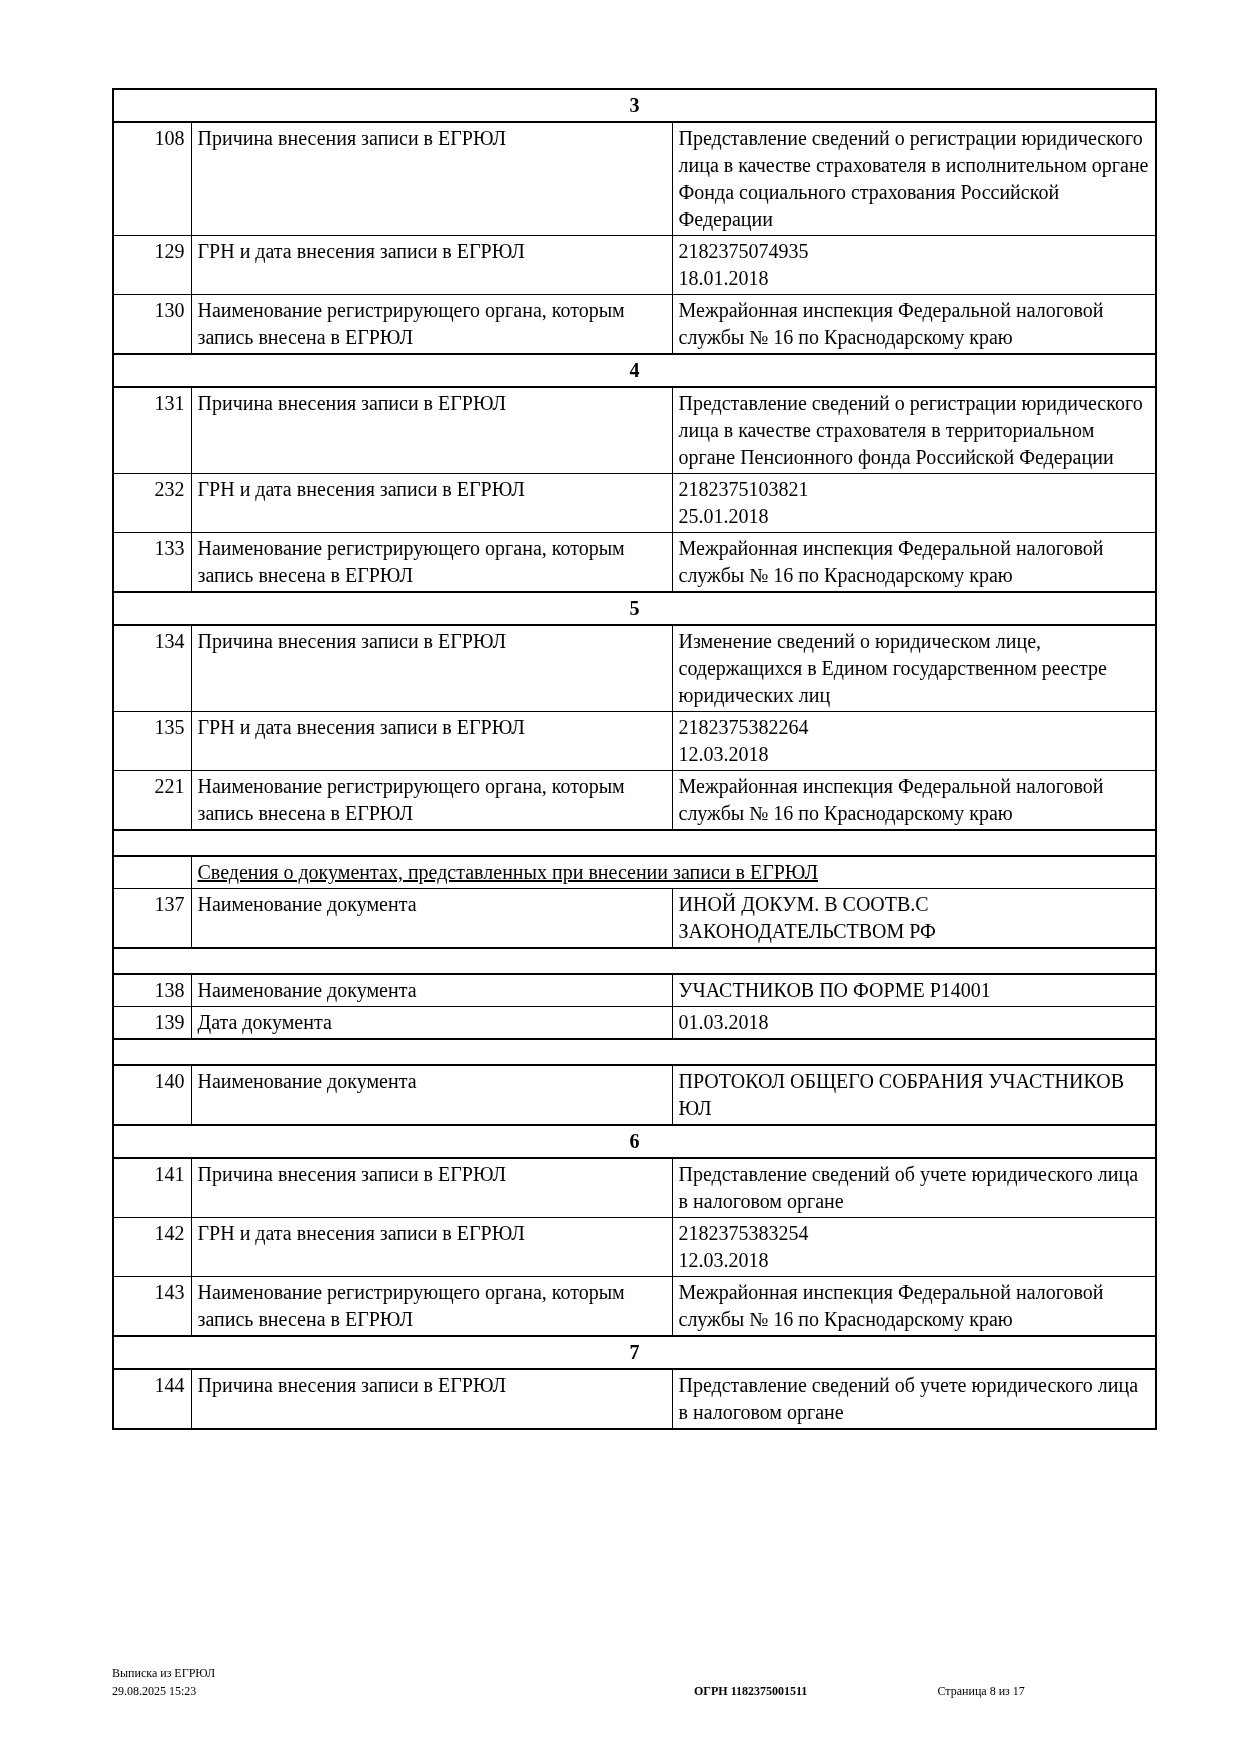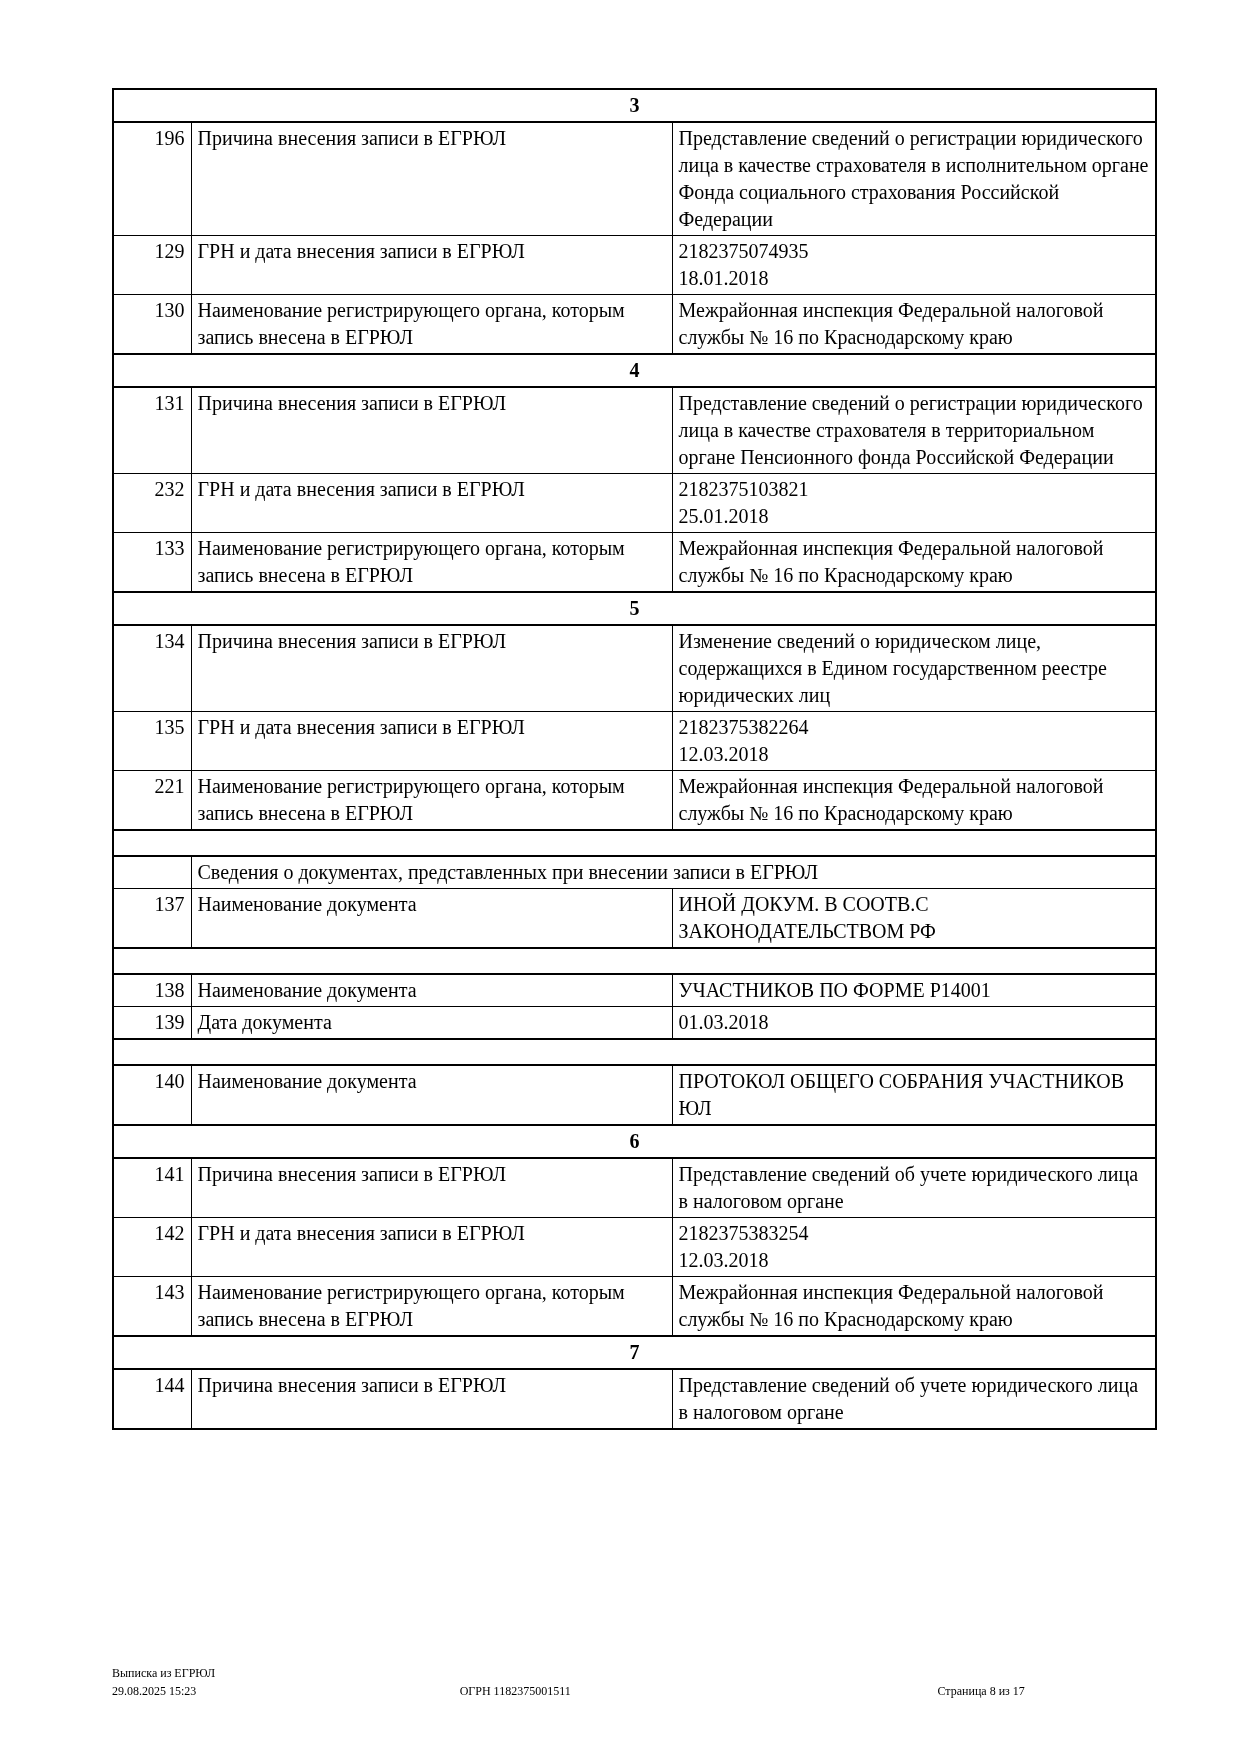--- a/index.html
+++ b/index.html
@@ -39,53 +39,53 @@
     border-top: 2px solid #000;
     border-bottom: 2px solid #000;
     height: 30px;
     padding: 2px 0;
   }
   tr.spacer td {
     height: 26px;
     border-top: 2px solid #000;
     border-bottom: 2px solid #000;
   }
-  tr.subheader td { border-bottom: 1px solid #000; }
+  tr.subheader td { border-bottom: 1px solid #000; text-decoration: underline; }
   .value div { min-height: 27px; }
   .footer {
     position: absolute;
     left: 112px;
     top: 1664px;
     width: 1043px;
     display: flex;
     align-items: flex-end;
     font-size: 12px;
     line-height: 18px;
   }
   .footer .f-left   { flex: 1; text-align: left; }
-  .footer .f-center { flex: 1; text-align: left; }
+  .footer .f-center { flex: 1; text-align: right; font-weight: bold; }
   .footer .f-right  { flex: 1; text-align: center; }
 </style>
 </head>
 <body>
 
 <div class="page">
 
   <table class="egrul">
     <colgroup>
       <col class="c-num">
       <col class="c-label">
       <col class="c-value">
     </colgroup>
     <tbody id="egrul-body">
         <tr class="section">
           <td colspan="3">3</td>
         </tr>
         <tr>
-          <td class="num">196</td>
+          <td class="num">108</td>
           <td class="label">Причина внесения записи в ЕГРЮЛ</td>
           <td class="value">
             <div>Представление сведений о регистрации юридического лица в качестве страхователя в исполнительном органе Фонда социального страхования Российской Федерации</div>
           </td>
         </tr>
         <tr>
           <td class="num">129</td>
           <td class="label">ГРН и дата внесения записи в ЕГРЮЛ</td>
           <td class="value">
             <div>2182375074935</div>

